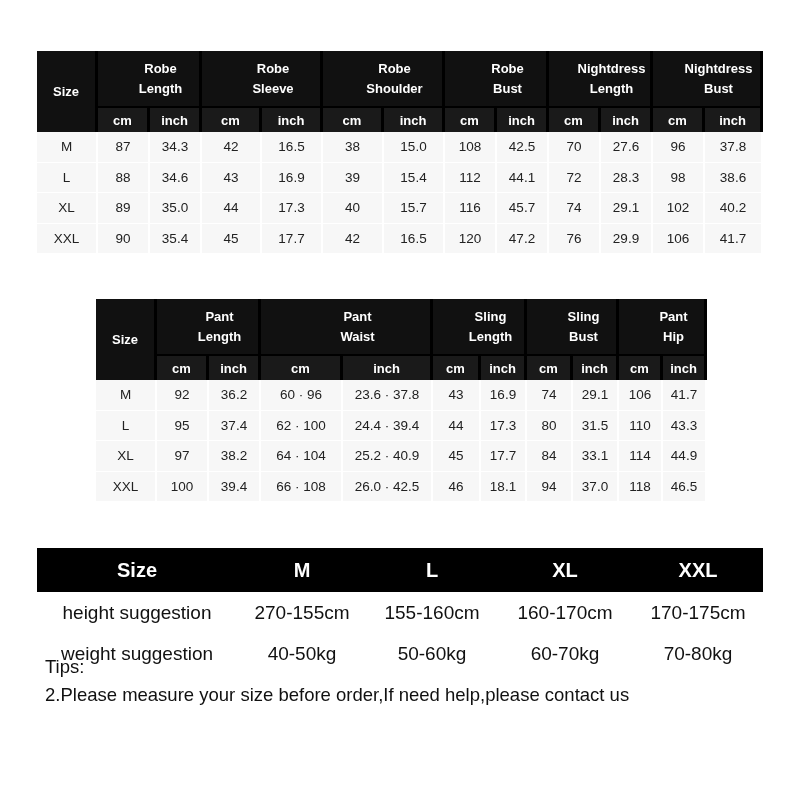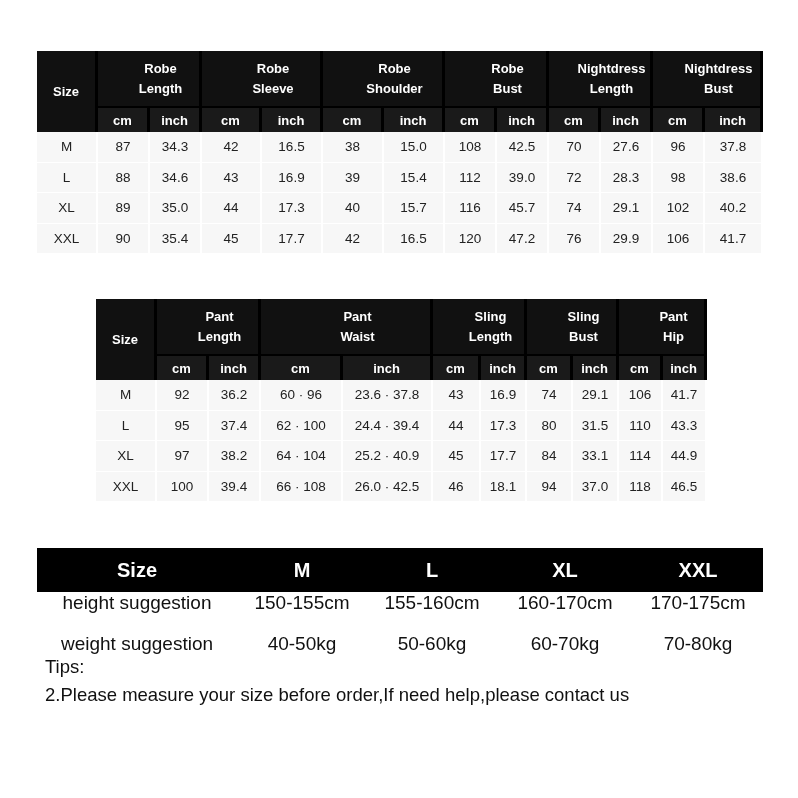--- a/index.html
+++ b/index.html
@@ -10,21 +10,21 @@
   table.sz td.h2 { color:#fff; font-weight:bold; background:#1a1a1a; height:24px; border-top:2px solid #000; border-right:3px solid #000; font-size:13px; }
   table.sz td.hs { color:#fff; font-weight:bold; background:#111; border-right:3px solid #000; }
   table.sz td.c { background:#fafafa; color:#222; height:29.5px; font-size:13.5px; border-right:2px solid #fff; border-bottom:1px solid #fff; }
   table.sz tr.dr td.c { background:#f7f7f7; }
 
   #t1 { left:37px; top:51px; width:726px; }
   #t2 { left:96px; top:299px; width:611px; }
 
   #sugg { position:absolute; left:37px; top:548px; width:726px; }
   #sugg .hdr { height:44px; background:#000; display:flex; align-items:center; }
-  #sugg .row { height:41px; display:flex; align-items:flex-start; }
+  #sugg .row { height:41px; display:flex; align-items:center; }
   #sugg .cell { text-align:center; }
   #sugg .hdr .cell { color:#fff; font-weight:bold; font-size:20px; }
   #sugg .row .cell { color:#111; font-size:19px; }
   #sugg .c0 { width:200px; }
   #sugg .c1 { width:130px; }
   #sugg .c2 { width:130px; }
   #sugg .c3 { width:136px; }
   #sugg .c4 { width:130px; }
 
   #tips { position:absolute; left:45px; top:653px; font-size:18.5px; line-height:28px; color:#111; }
@@ -108,21 +108,21 @@
   </tr>
   <tr class="dr">
     <td class="c">L</td>
     <td class="c">88</td>
     <td class="c">34.6</td>
     <td class="c">43</td>
     <td class="c">16.9</td>
     <td class="c">39</td>
     <td class="c">15.4</td>
     <td class="c">112</td>
-    <td class="c">39.0</td>
+    <td class="c">44.1</td>
     <td class="c">72</td>
     <td class="c">28.3</td>
     <td class="c">98</td>
     <td class="c">38.6</td>
   </tr>
   <tr class="dr">
     <td class="c">XL</td>
     <td class="c">89</td>
     <td class="c">35.0</td>
     <td class="c">44</td>
@@ -262,21 +262,21 @@
 <div id="sugg">
   <div class="hdr">
     <div class="cell c0">Size</div>
     <div class="cell c1">M</div>
     <div class="cell c2">L</div>
     <div class="cell c3">XL</div>
     <div class="cell c4">XXL</div>
   </div>
   <div class="row">
     <div class="cell c0">height suggestion</div>
-    <div class="cell c1">150-155cm</div>
+    <div class="cell c1">270-155cm</div>
     <div class="cell c2">155-160cm</div>
     <div class="cell c3">160-170cm</div>
     <div class="cell c4">170-175cm</div>
   </div>
   <div class="row">
     <div class="cell c0">weight suggestion</div>
     <div class="cell c1">40-50kg</div>
     <div class="cell c2">50-60kg</div>
     <div class="cell c3">60-70kg</div>
     <div class="cell c4">70-80kg</div>

